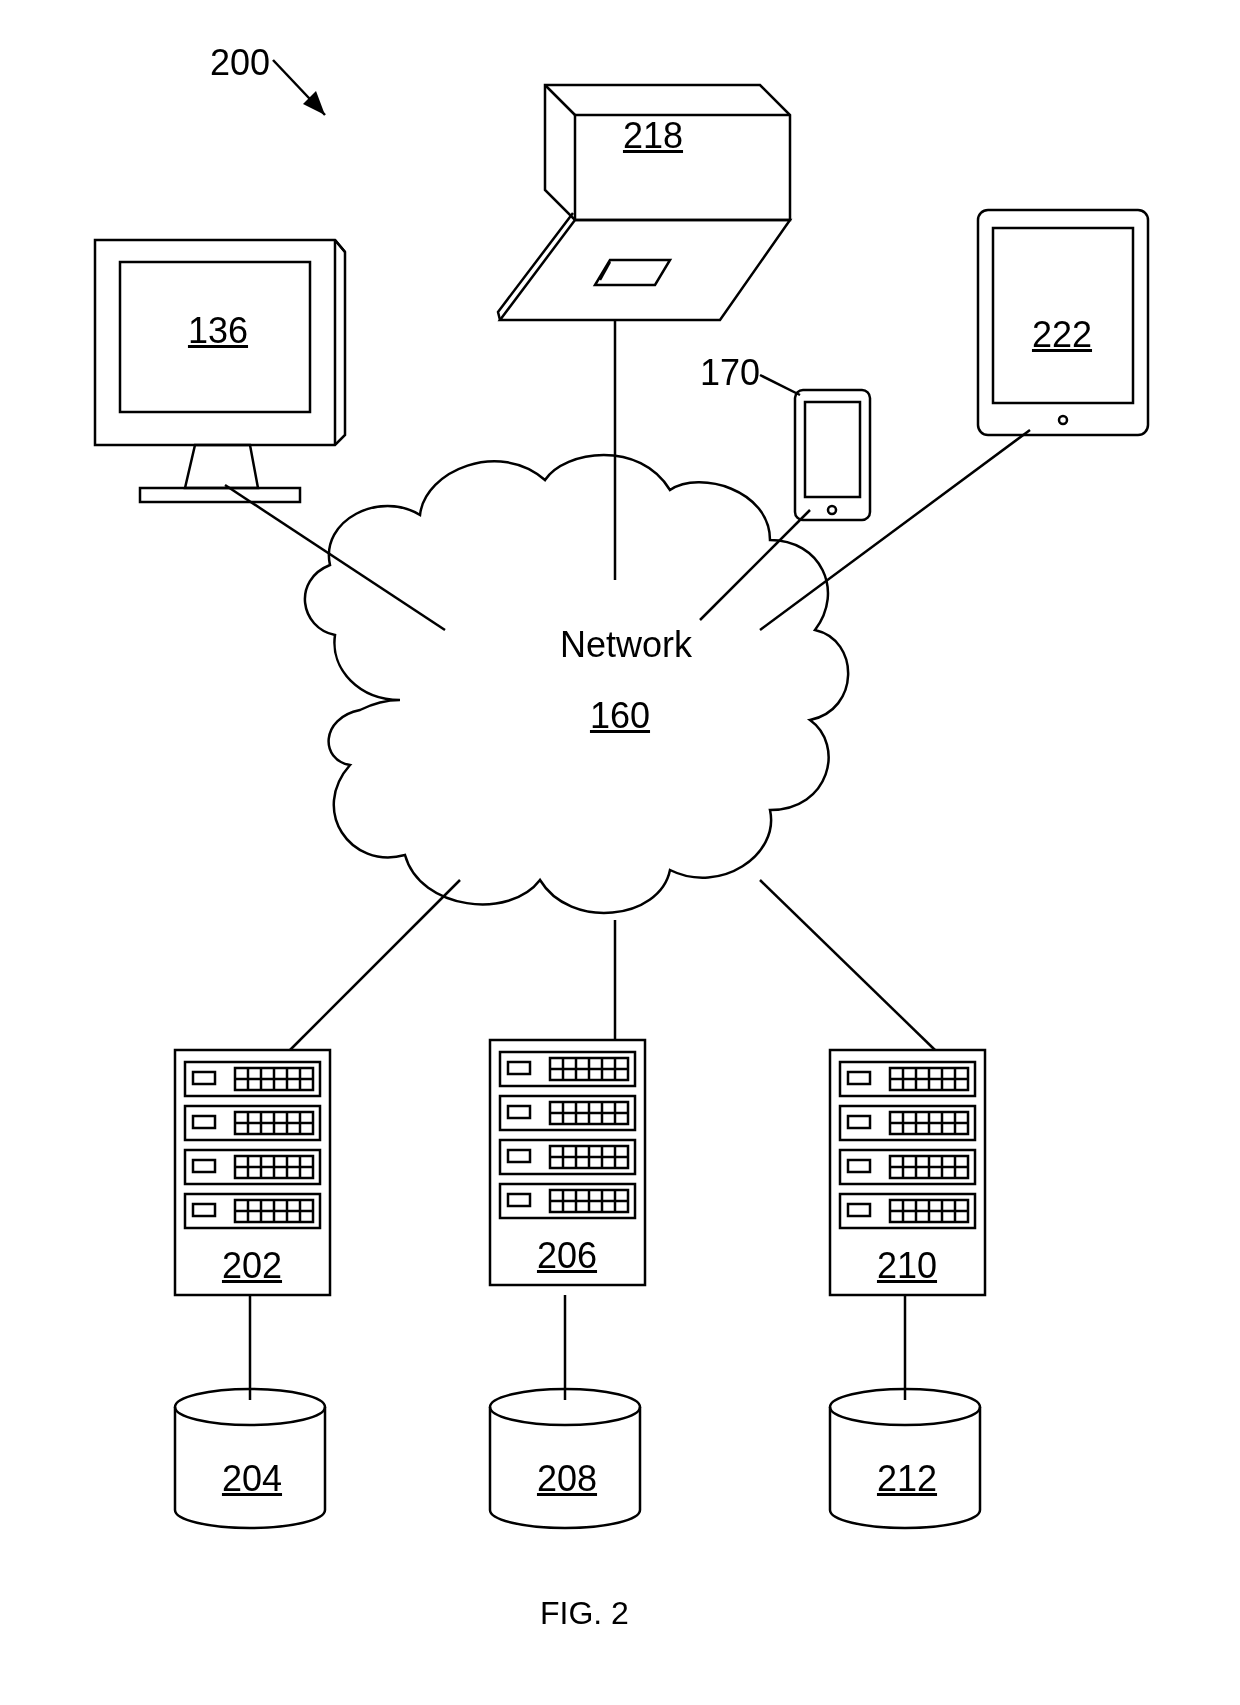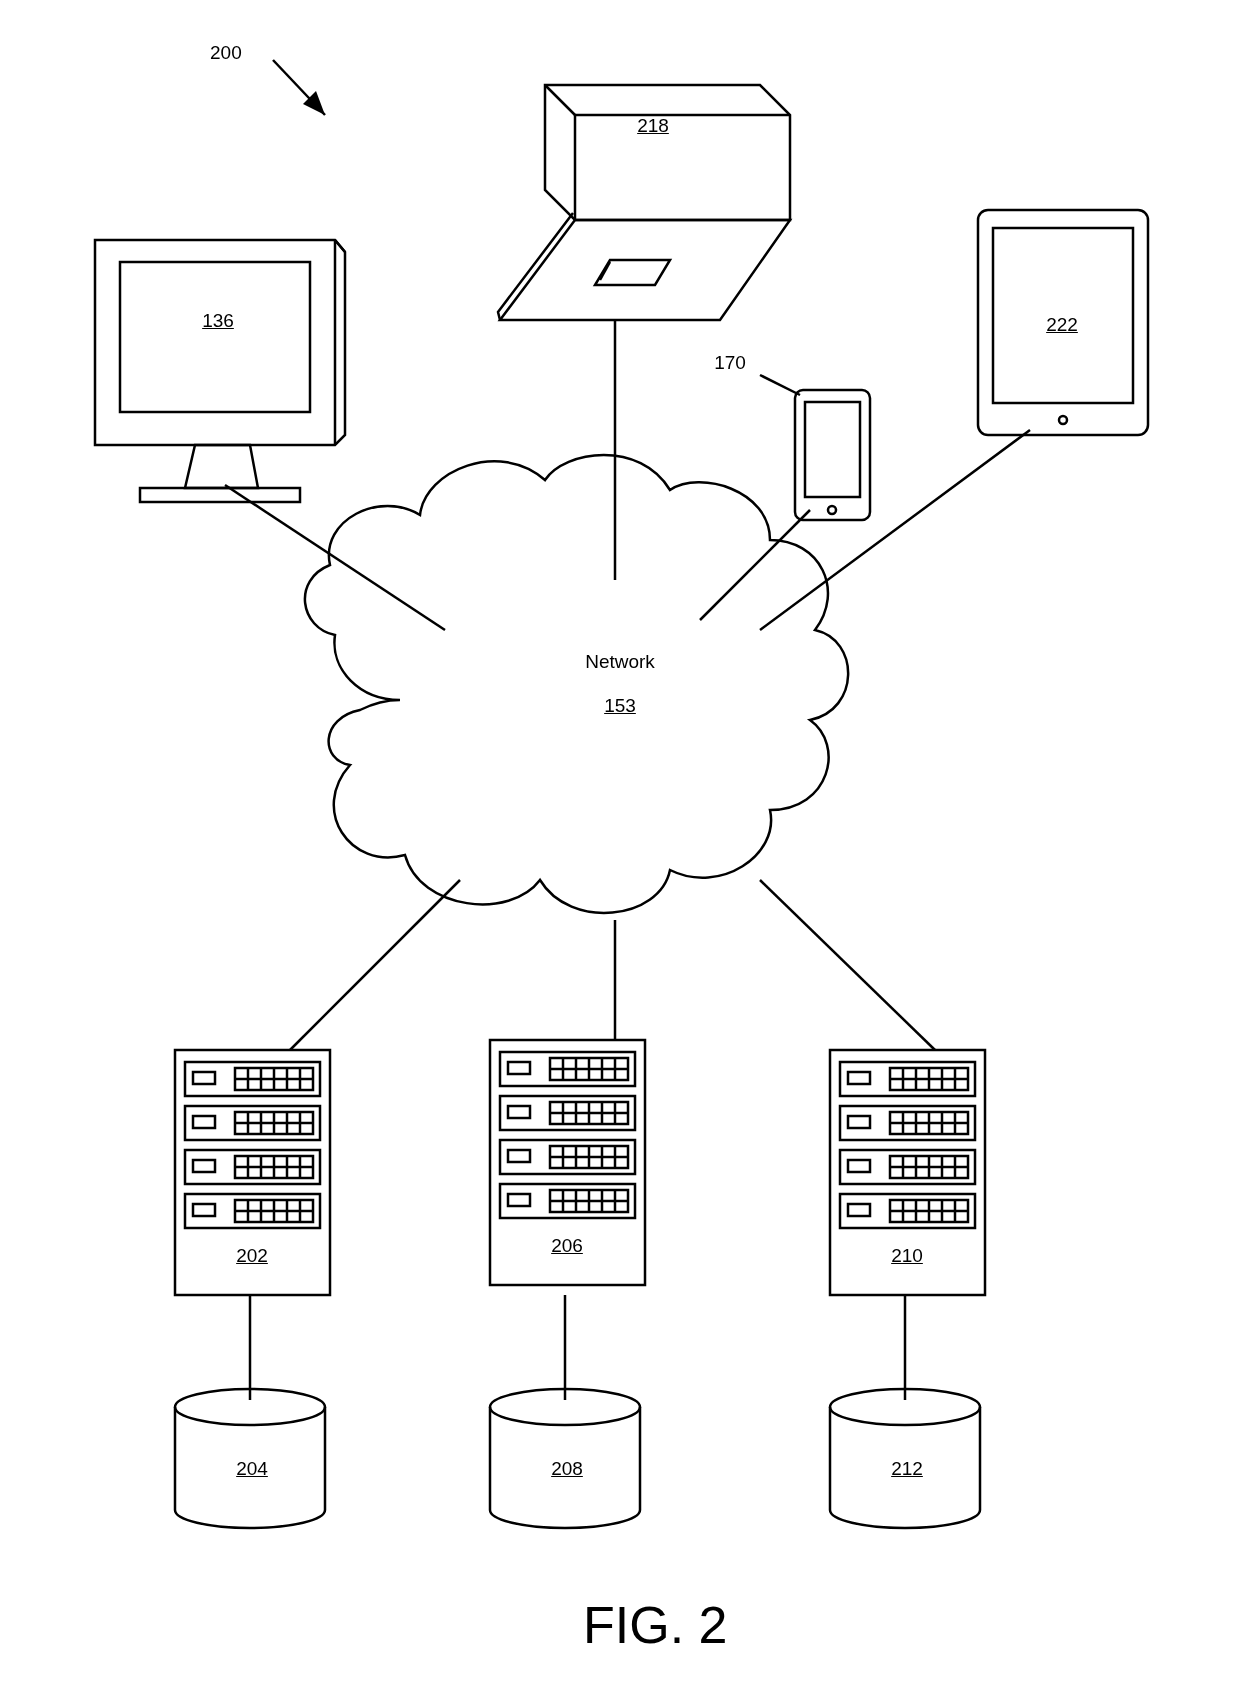--- a/index.html
+++ b/index.html
@@ -1,20 +1,20 @@
 <!DOCTYPE html>
 <html><head>
 <meta charset="utf-8">
 <style>
   html,body{margin:0;padding:0;background:#fff;font-family:Arial,Helvetica,sans-serif;}
   .stage{position:relative;width:1240px;height:1705px;}
   svg{position:absolute;top:0;left:0;}
-  .lbl{position:absolute;font-size:19px;color:#000;text-align:center;}
+  .lbl{position:absolute;font-size:36px;color:#000;text-align:center;}
   .und{text-decoration:underline;}
-  .fig{position:absolute;font-size:52px;color:#000;margin-left:43px;}
+  .fig{position:absolute;font-size:32px;color:#000;}
 </style>
 </head>
 <body>
 
 <div class="stage">
 
 <svg width="1240" height="1705" viewBox="0 0 1240 1705">
   <g stroke="#000" stroke-width="2.5" fill="none">
 
     <line x1="273" y1="60" x2="325" y2="115"></line>
@@ -237,22 +237,22 @@
     <g transform="translate(655,0)">
       <ellipse cx="250" cy="1407" rx="75" ry="18"></ellipse>
       <path d="M175 1407 L175 1510 A75 18 0 0 0 325 1510 L325 1407"></path>
     </g>
 
   </g>
 </svg>
 
 <div class="lbl" style="left:210px;top:42px;">200</div>
 
-<div class="lbl" style="left:560px;top:651px;width:120px;">Network</div>
-<div class="lbl und" style="left:560px;top:695px;width:120px;">153</div>
+<div class="lbl" style="left:560px;top:624px;width:120px;">Network</div>
+<div class="lbl und" style="left:560px;top:695px;width:120px;">160</div>
 
 <div class="lbl und" style="left:178px;top:310px;width:80px;">136</div>
 <div class="lbl und" style="left:613px;top:115px;width:80px;">218</div>
 <div class="lbl" style="left:700px;top:352px;width:60px;">170</div>
 <div class="lbl und" style="left:1022px;top:290px;width:80px;margin-top:24px;">222</div>
 
 <div class="lbl und" style="left:212px;top:1245px;width:80px;">202</div>
 <div class="lbl und" style="left:527px;top:1235px;width:80px;">206</div>
 <div class="lbl und" style="left:867px;top:1245px;width:80px;">210</div>
 

